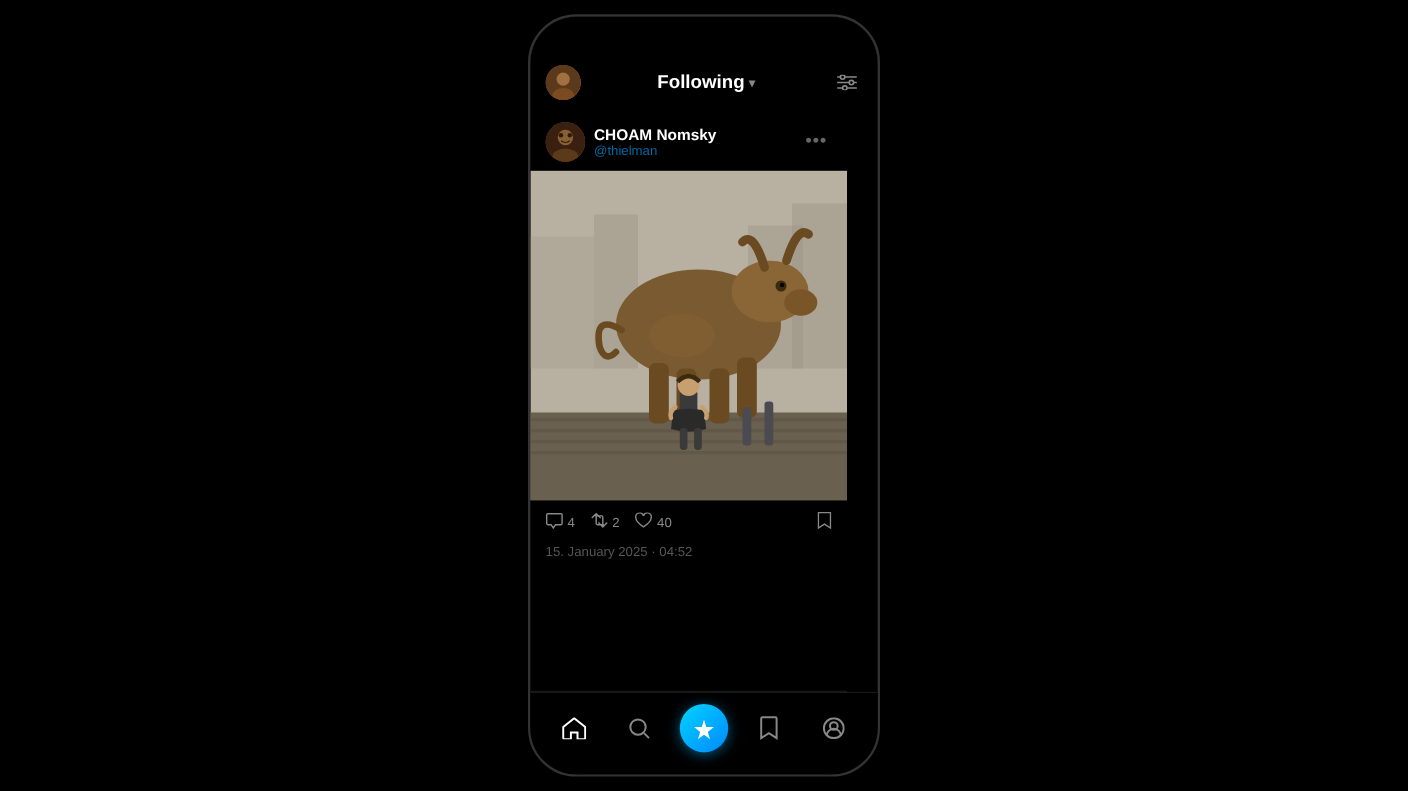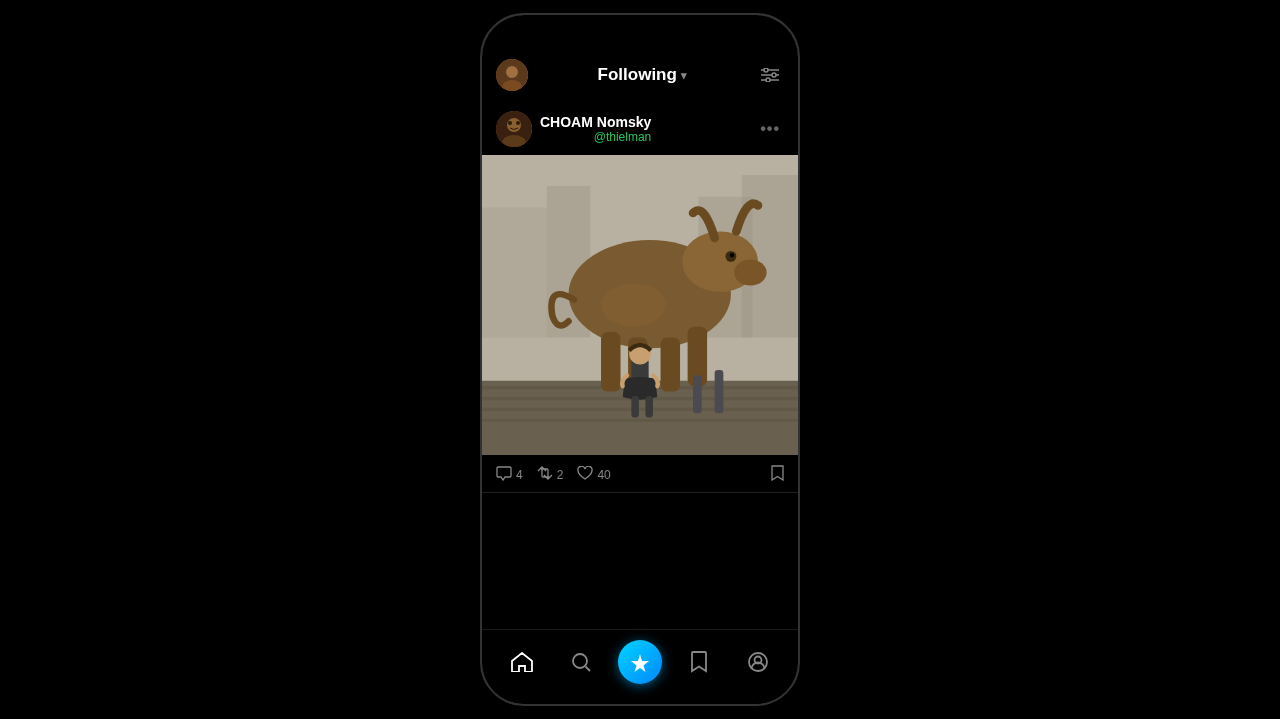--- a/index.html
+++ b/index.html
@@ -110,22 +110,21 @@
       justify-content: center;
       color: #888;
       font-size: 14px;
     }
 
     
     .feed {
       flex: 1;
       overflow: hidden;
       display: flex;
-      flex-direction: column;
-      text-align: right;
+      flex-direction: row;
     }
 
     
     .post {
       border-bottom: 1px solid #1e1e1e;
     }
 
     .post-header {
       display: flex;
       align-items: center;
@@ -157,21 +156,21 @@
       flex-direction: column;
     }
 
     .post-username {
       color: #fff;
       font-size: 14px;
       font-weight: 700;
     }
 
     .post-handle {
-      color: #22c55e;
+      color: #0369a1;
       font-size: 12px;
     }
 
     .post-more {
       color: #666;
       font-size: 18px;
       padding: 0 4px;
     }
 
     .post-image {
@@ -432,20 +431,21 @@
           <div class="action-item action-bookmark">
             <span>
               <svg width="13" height="16" viewBox="0 0 13 16" fill="none" stroke="#888" stroke-width="1.3">
                 <path d="M1 1h11v14l-5.5-3.5L1 15V1z"></path>
               </svg>
             </span>
           </div>
         </div>
 
 
+        <div class="post-timestamp">15. January 2025 · 04:52</div>
       </div>
 
       <div class="post-preview">
         
         
       </div>
 
     </div>
 
     <div class="bottom-nav">

